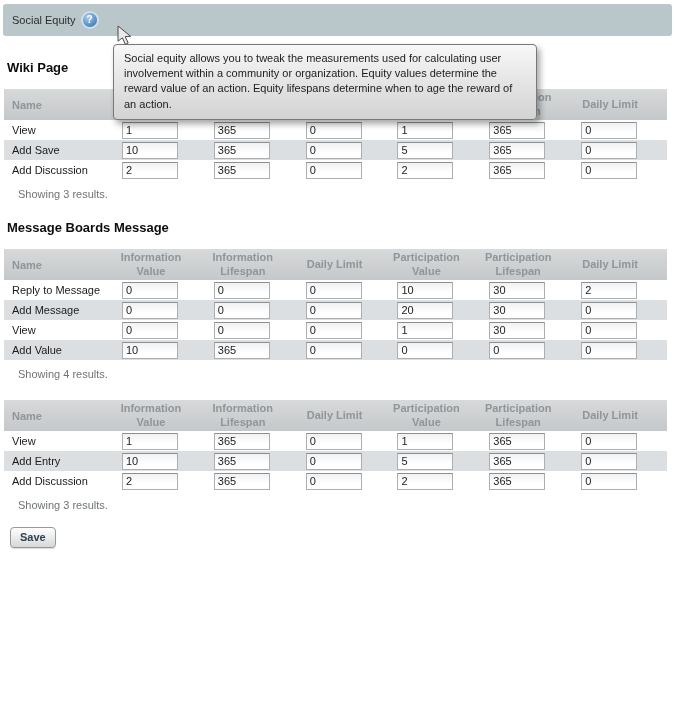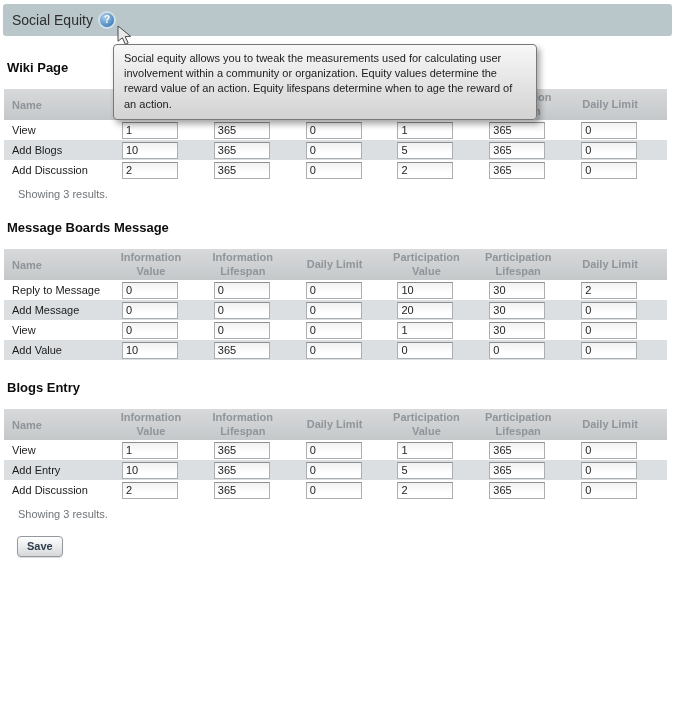--- a/index.html
+++ b/index.html
@@ -8,21 +8,21 @@
     width:675px; height:709px; position:relative; overflow:hidden;
     font-family:"Liberation Sans", sans-serif; font-size:11px; color:#1a1a1a;
   }
 
   
   .header-bar {
     position:absolute; left:3px; top:4px; right:3px; height:32px;
     background:#b9c6ca; border-radius:3px;
     display:flex; align-items:center; padding-left:9px;
   }
-  .header-title { font-size:14px; color:#2d2d2d; }
+  .header-title { font-size:11px; color:#2d2d2d; }
   .help-icon {
     margin-left:7px; width:14px; height:14px; border-radius:50%;
     background:radial-gradient(circle at 35% 28%, #aacfec, #4b86be 72%);
     color:#fff; font-size:10px; font-weight:bold; line-height:13px;
     text-align:center; box-shadow:0 0 0 2px #cfdfeb; cursor:pointer;
   }
 
   
   .tooltip {
     position:absolute; left:113px; top:44px; width:424px;
@@ -57,21 +57,21 @@
   .num-input {
     width:56px; height:17px; padding:0 3px;
     border:1px solid #acafb1; border-top-color:#8b8f92;
     background:linear-gradient(#f1f1f1, #ffffff 65%);
     font-family:inherit; font-size:11px; color:#222;
   }
   .results { margin-top:8px; margin-left:14px; color:#6f7478; }
 
   
   .save-button {
-    margin:16px 0 0 13px; padding:3px 9px 4px;
+    margin:16px 0 0 6px; padding:3px 9px 4px;
     font-family:inherit; font-size:11px; font-weight:bold; color:#30404f;
     background:linear-gradient(#ffffff, #d6d8d9);
     border:1px solid #94999d; border-radius:4px;
     box-shadow:0 1px 1px rgba(0,0,0,0.15); cursor:pointer;
   }
 </style>
 </head>
 <body>
 
 <div class="header-bar">
@@ -115,21 +115,21 @@
             <div class="trow">
               <div class="cell name-col">View</div>
               <div class="cell val-col"><input type="text" class="num-input" value="1" style=""></div>
               <div class="cell val-col"><input type="text" class="num-input" value="365" style=""></div>
               <div class="cell val-col"><input type="text" class="num-input" value="0" style=""></div>
               <div class="cell val-col"><input type="text" class="num-input" value="1" style=""></div>
               <div class="cell val-col"><input type="text" class="num-input" value="365" style=""></div>
               <div class="cell val-col"><input type="text" class="num-input" value="0" style=""></div>
             </div>
             <div class="trow alt">
-              <div class="cell name-col">Add Blogs</div>
+              <div class="cell name-col">Add Save</div>
               <div class="cell val-col"><input type="text" class="num-input" value="10" style=""></div>
               <div class="cell val-col"><input type="text" class="num-input" value="365" style=""></div>
               <div class="cell val-col"><input type="text" class="num-input" value="0" style=""></div>
               <div class="cell val-col"><input type="text" class="num-input" value="5" style=""></div>
               <div class="cell val-col"><input type="text" class="num-input" value="365" style=""></div>
               <div class="cell val-col"><input type="text" class="num-input" value="0" style=""></div>
             </div>
             <div class="trow">
               <div class="cell name-col">Add Discussion</div>
               <div class="cell val-col"><input type="text" class="num-input" value="2" style=""></div>
@@ -200,24 +200,24 @@
               <div class="cell name-col">Add Value</div>
               <div class="cell val-col"><input type="text" class="num-input" value="10" style=""></div>
               <div class="cell val-col"><input type="text" class="num-input" value="365" style=""></div>
               <div class="cell val-col"><input type="text" class="num-input" value="0" style=""></div>
               <div class="cell val-col"><input type="text" class="num-input" value="0" style=""></div>
               <div class="cell val-col"><input type="text" class="num-input" value="0" style=""></div>
               <div class="cell val-col"><input type="text" class="num-input" value="0" style=""></div>
             </div>
           </div>
     </div>
+    <div class="results">Showing 4 results.</div>
   </section>
 
   <section class="equity-section">
-    <h2 class="section-title">Blogs Entry</h2>
     <div class="table">
       <div class="trow thead">
             <div class="cell name-col"><span>Name</span></div>
             <div class="cell val-col">
               <span>Information Value</span>
             </div>
             <div class="cell val-col">
               <span>Information Lifespan</span>
             </div>
             <div class="cell val-col">

